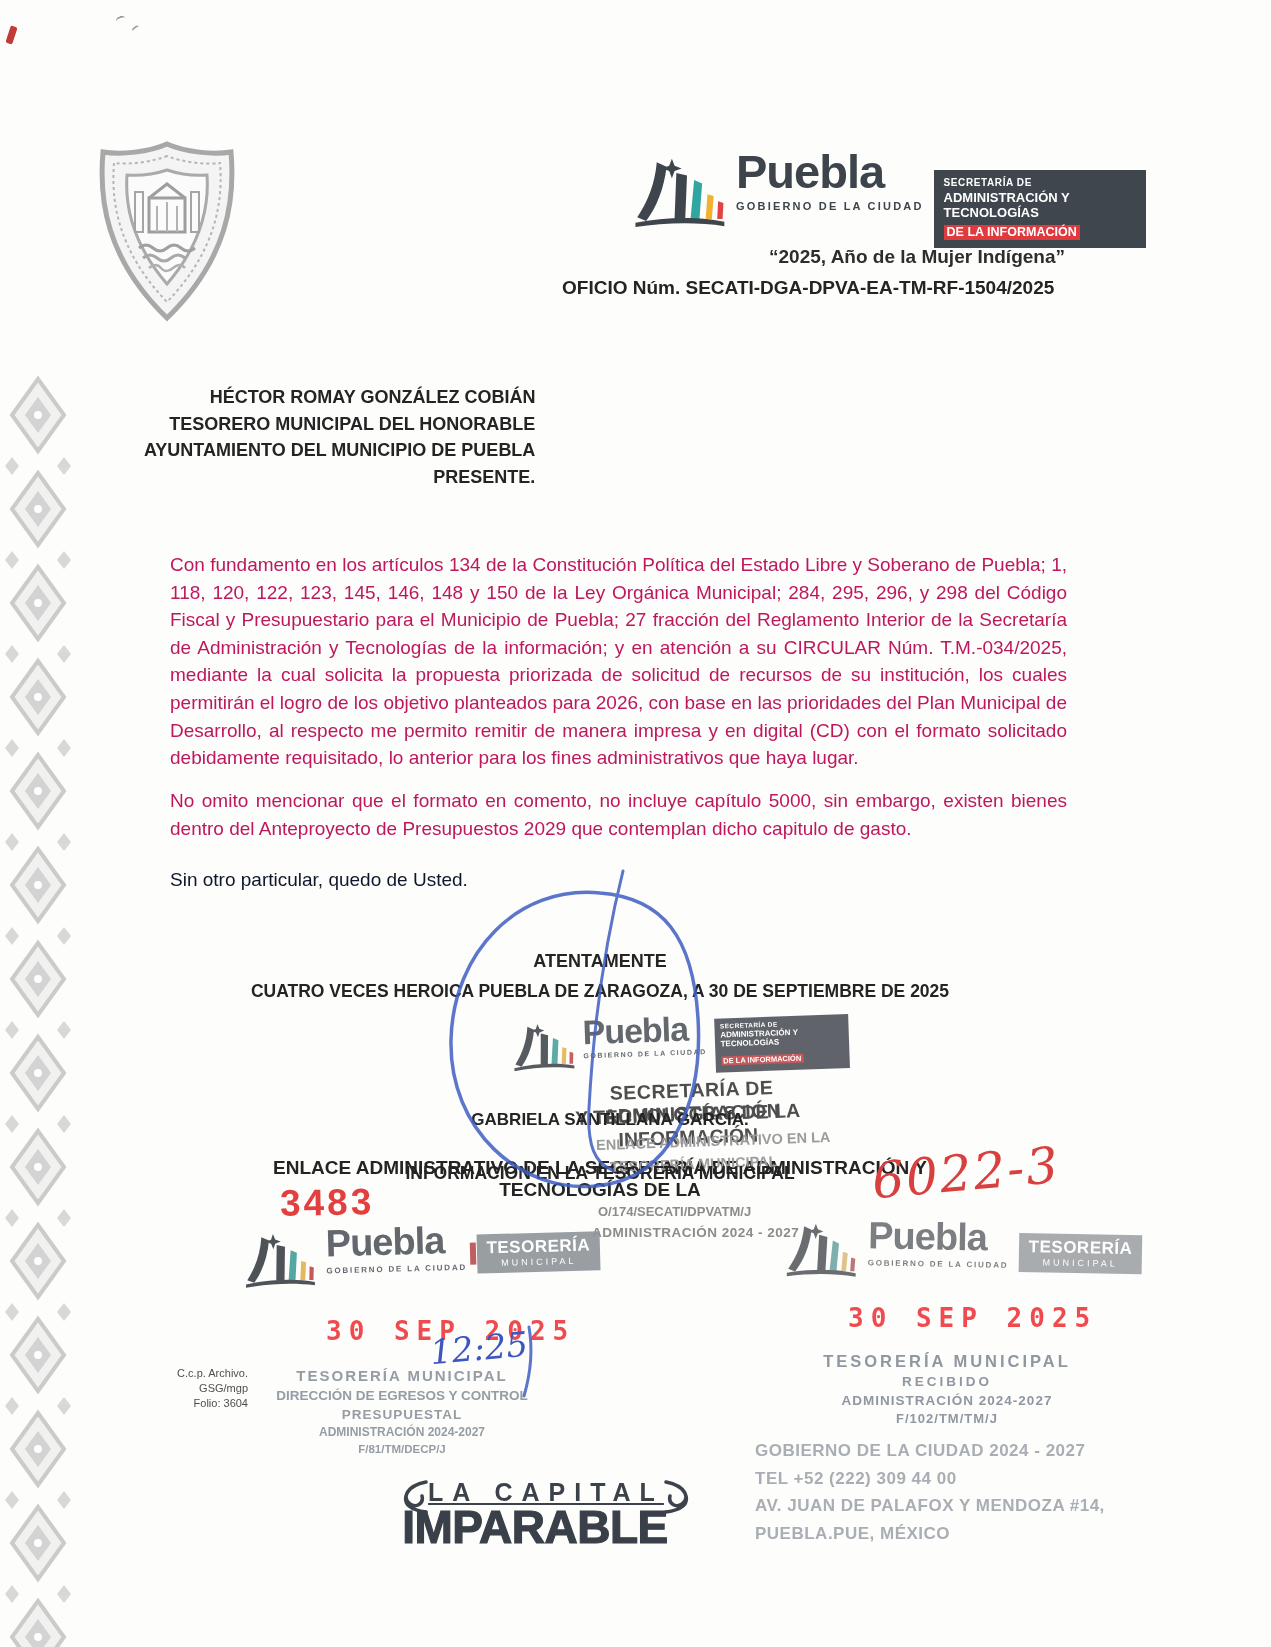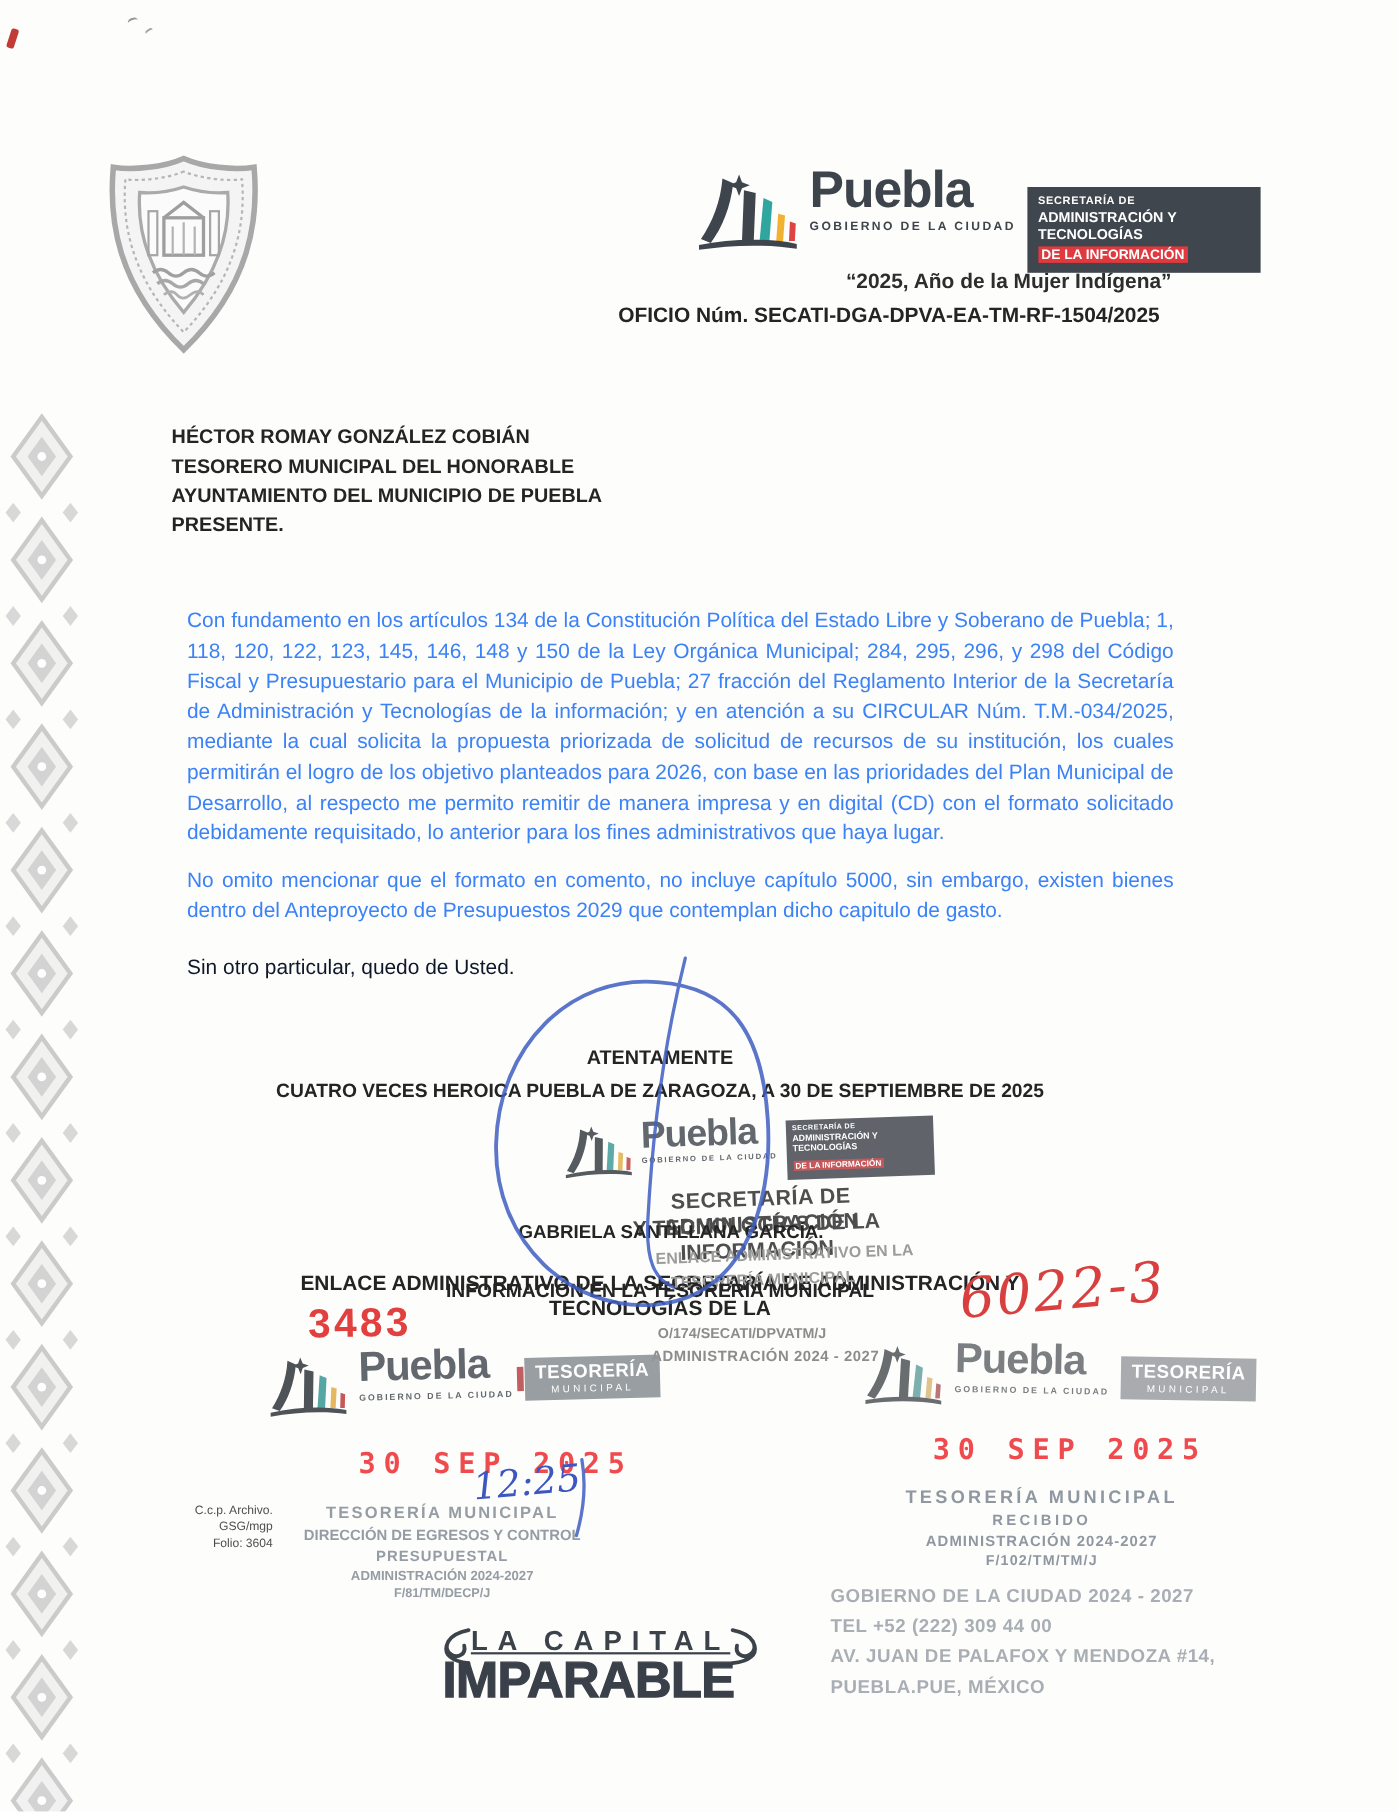--- a/index.html
+++ b/index.html
@@ -40,21 +40,21 @@
   .mini-word { font-size:34px; font-weight:bold; color:#4c545e; line-height:1; letter-spacing:-1px; }
   .mini-tag { font-size:7px; font-weight:bold; color:#4c545e; letter-spacing:1.6px; margin-top:3px; }
   .mbadge { background:#4a5058; color:#fff; padding:4px 6px 5px; width:134px; margin-left:8px; margin-top:8px; }
   .mb1 { font-size:6.5px; font-weight:bold; letter-spacing:.4px; }
   .mb2 { font-size:8px; font-weight:bold; margin-top:1px; }
   .mb3 { margin-top:1px; }
   .mb-red { background:#e0393e; font-size:7.5px; font-weight:bold; padding:0 2px; display:inline-block; }
 
   
   .addr { font-size:18px; font-weight:bold; line-height:26.5px; color:#242424; }
-  .para { font-size:19px; line-height:27.6px; text-align:justify; color:#3b82f6; }
+  .para { font-size:19px; line-height:27.6px; text-align:justify; color:#be185d; }
   .sigline { font-weight:bold; color:#242424; }
 
   .stamp-text { font-weight:bold; color:#9b9b9b; }
   .stamp-gray { font-weight:bold; color:#959ca4; text-align:center; }
 
   .stamp-date { font-family:"DejaVu Sans Mono", monospace; font-weight:bold; color:#ef4b4f; font-size:26px; letter-spacing:7px; }
   .red-hand { color:#d84040; font-family:"DejaVu Serif", serif; }
   .pen { color:#3d56c0; font-family:"DejaVu Serif", serif; font-style:italic; }
 
   .footer-lines { font-size:17px; line-height:27.5px; color:#a9aeb4; letter-spacing:.5px;font-weight:bold; }
@@ -141,21 +141,21 @@
     <div class="brand-badge">
       <div class="bb-l1">SECRETARÍA DE</div>
       <div class="bb-l2">ADMINISTRACIÓN Y TECNOLOGÍAS</div>
       <div class="bb-l3"><span class="bb-red">DE LA INFORMACIÓN</span></div>
     </div>
   </div>
 
   <div class="abs b" style="left:700px; top:246px; width:365px; text-align:right; font-size:19px; color:#2d2d2d;">“2025, Año de la Mujer Indígena”</div>
   <div class="abs b" style="left:562px; top:277px; font-size:19px; color:#242424;">OFICIO Núm. SECATI-DGA-DPVA-EA-TM-RF-1504/2025</div>
 
-  <div class="abs addr" style="left:156px; top:384px;">
+  <div class="abs addr" style="left:144px; top:384px;text-align:right;">
     <div>HÉCTOR ROMAY GONZÁLEZ COBIÁN</div>
     <div>TESORERO MUNICIPAL DEL HONORABLE</div>
     <div>AYUNTAMIENTO DEL MUNICIPIO DE PUEBLA</div>
     <div>PRESENTE.</div>
   </div>
 
   <div class="abs para" style="left:170px; top:551px; width:897px;">Con fundamento en los artículos 134 de la Constitución Política del Estado Libre y Soberano de Puebla; 1, 118, 120, 122, 123, 145, 146, 148 y 150 de la Ley Orgánica Municipal; 284, 295, 296, y 298 del Código Fiscal y Presupuestario para el Municipio de Puebla; 27 fracción del Reglamento Interior de la Secretaría de Administración y Tecnologías de la información; y en atención a su CIRCULAR Núm. T.M.-034/2025, mediante la cual solicita la propuesta priorizada de solicitud de recursos de su institución, los cuales permitirán el logro de los objetivo planteados para 2026, con base en las prioridades del Plan Municipal de Desarrollo, al respecto me permito remitir de manera impresa y en digital (CD) con el formato solicitado debidamente requisitado, lo anterior para los fines administrativos que haya lugar.</div>
   <div class="abs para" style="left:170px; top:787px; width:897px;">No omito mencionar que el formato en comento, no incluye capítulo 5000, sin embargo, existen bienes dentro del Anteproyecto de Presupuestos 2029 que contemplan dicho capitulo de gasto.</div>
   <div class="abs" style="left:170px; top:869px; font-size:19px; color:#0f172a;">Sin otro particular, quedo de Usted.</div>
 

